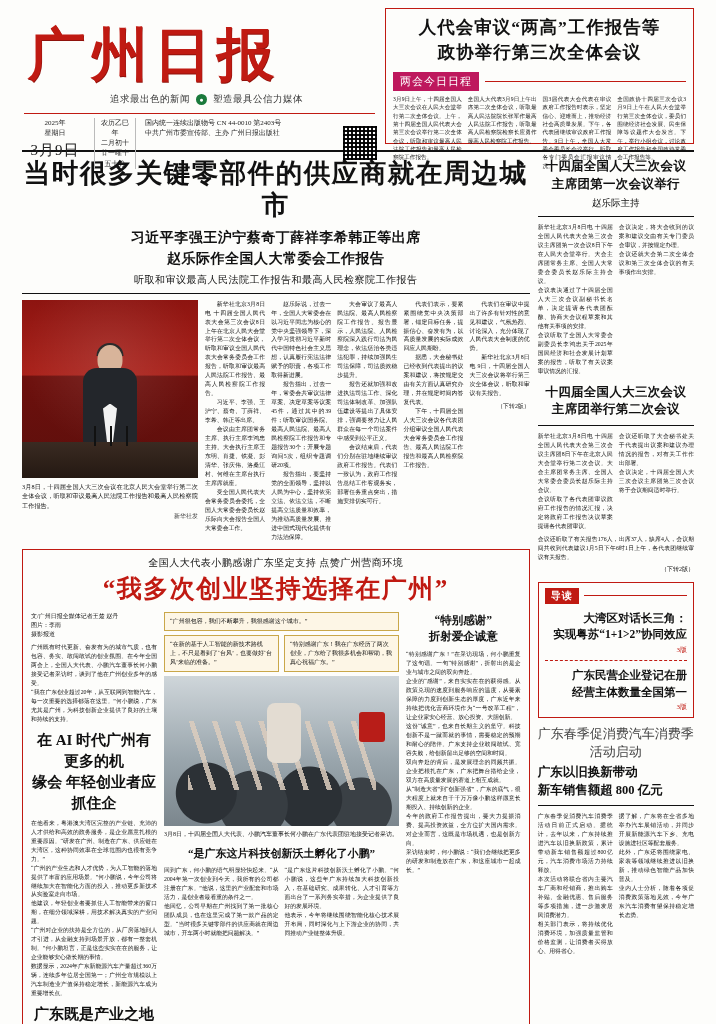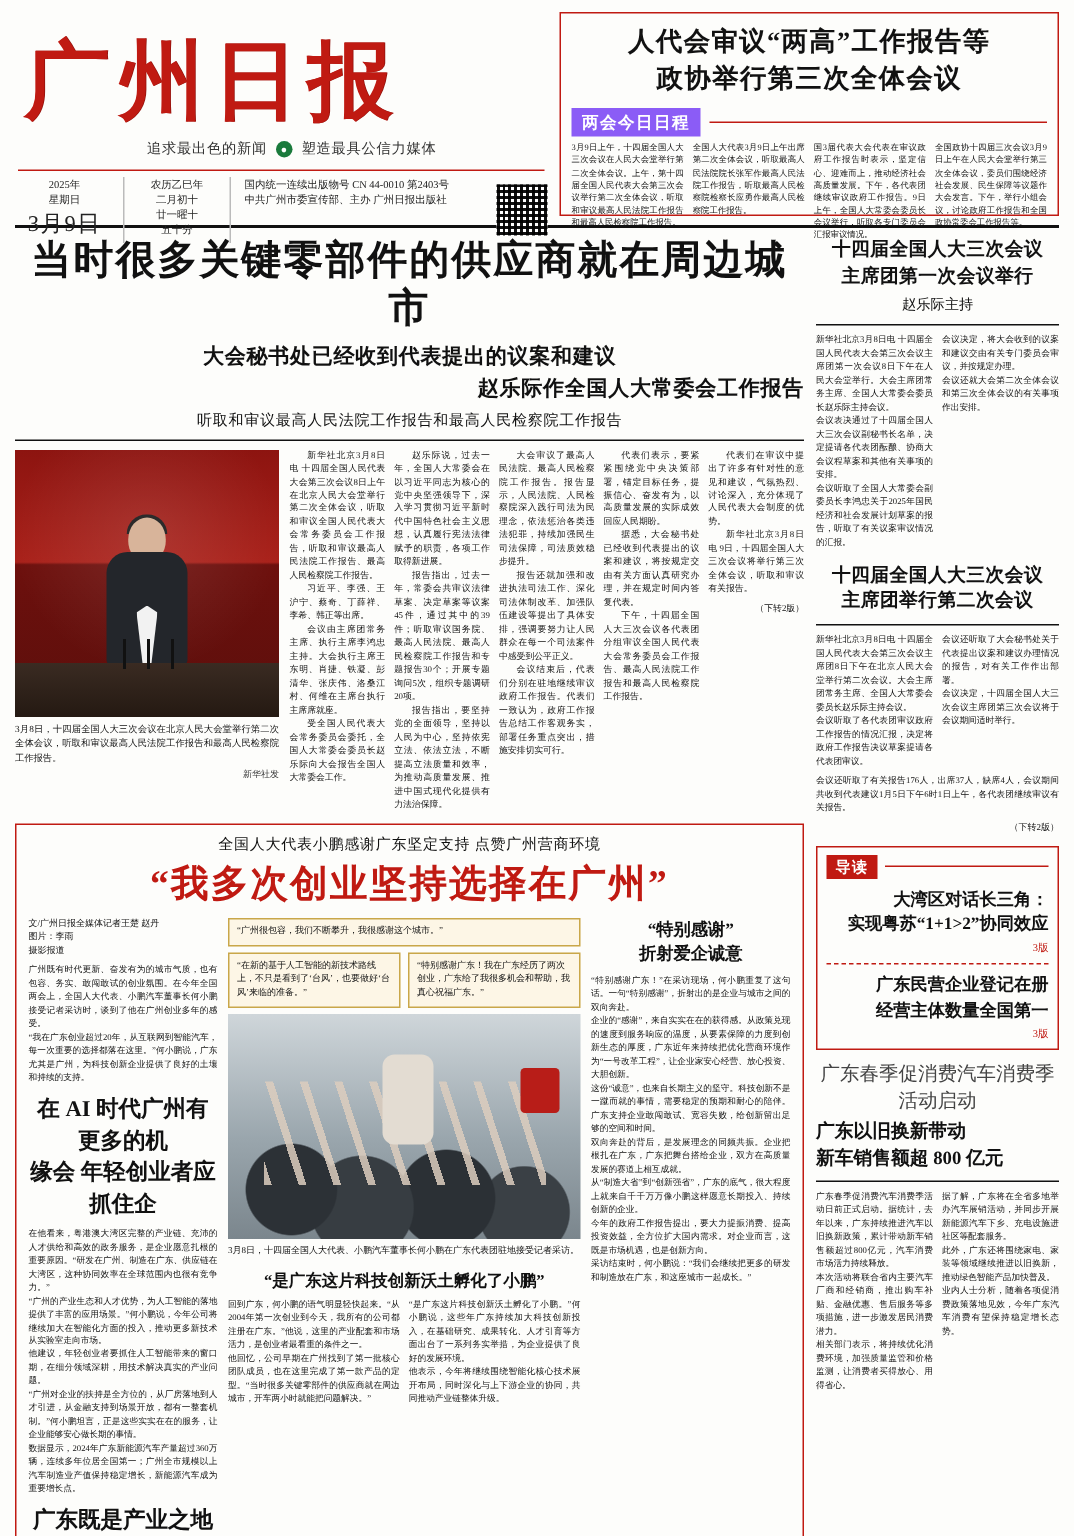--- a/index.html
+++ b/index.html
@@ -3,21 +3,21 @@
 <meta charset="utf-8">
 <style>
   * { box-sizing: border-box; margin: 0; padding: 0; }
   body {
     width: 716px; height: 1024px;
     background: #fdfdfb;
     font-family: "Liberation Serif", "DejaVu Serif", serif;
     color: #111;
     overflow: hidden;
   }
-  .page { width: 716px; height: 1024px; padding: 8px 10px; position: relative; }
+  .page { width: 716px; height: 1024px; padding: 8px 22px; position: relative; }
 
   
   .masthead { display: flex; gap: 8px; height: 136px; }
   .mast-left { width: 355px; position: relative; }
   .logo-cn {
     font-family: "Liberation Serif", serif;
     font-size: 57px; font-weight: 700; letter-spacing: 6px;
     color: #c01a12; line-height: 1.0; margin-top: 18px; margin-left: 6px;
     text-shadow: 0.5px 0.5px 0 #8f120c;
   }
@@ -26,47 +26,47 @@
     font-size: 9.5px; color: #333; margin-top: 10px; margin-left: 88px;
     letter-spacing: 0.5px;
   }
   .slogan-dot { width: 11px; height: 11px; border-radius: 50%; background: #1a7a3c; color:#fff;
     font-size: 7px; display:flex; align-items:center; justify-content:center; }
   .mast-rule { border-top: 1px solid #c01a12; margin: 7px 2px 0 2px; }
   .mast-info { display: flex; gap: 6px; margin-top: 4px; font-size: 7px; line-height: 1.45; color: #222; }
   .mi-date { width: 66px; text-align: center; }
   .mi-date .y { font-size: 7px; }
   .mi-date .d { font-size: 15px; font-weight: 400; letter-spacing: 1px; margin-top: 2px; }
-  .mi-lunar { width: 72px; text-align: center; border-left: 1px solid #bbb; border-right: 1px solid #bbb; padding: 0 3px; }
+  .mi-lunar { width: 42px; text-align: center; border-left: 1px solid #bbb; border-right: 1px solid #bbb; padding: 0 3px; }
   .mi-misc { flex: 1; padding-left: 3px; }
   .qr { width: 34px; height: 34px; background:
       repeating-linear-gradient(90deg,#111 0 2px,#fff 2px 4px),
       repeating-linear-gradient(0deg,#111 0 2px,transparent 2px 4px);
     background-blend-mode: multiply; align-self: center; }
 
   .mast-right { flex: 1; border: 1.2px solid #c01a12; padding: 6px 7px; }
   .mr-h1 { font-size: 17.5px; font-weight: 700; text-align: center; line-height: 1.45; letter-spacing: 1px; }
   .mr-badge-row { display: flex; align-items: center; gap: 6px; margin: 6px 0 4px; }
-  .mr-badge { background: #8b5cf6; color: #fff; font-size: 11px; font-weight: 700; padding: 2px 7px; letter-spacing: 1px; }
+  .mr-badge { background: #be185d; color: #fff; font-size: 11px; font-weight: 400; padding: 2px 7px; letter-spacing: 1px; }
   .mr-badge-line { flex: 1; border-top: 1px solid #c01a12; }
   .mr-cols { display: flex; gap: 6px; font-size: 5.6px; line-height: 1.5; text-align: justify; }
   .mr-cols > div { flex: 1; }
 
   
   .divider-thick { border-top: 2.5px solid #111; margin: 6px 0 0; }
   .content { display: flex; gap: 8px; margin-top: 6px; }
   .col-main { width: 526px; }
   .col-right { width: 162px; }
 
   .lead-title {
     font-size: 26.5px; font-weight: 700; text-align: center; letter-spacing: 1.5px;
     line-height: 1.2; color: #111;
   }
   .lead-sub1 { font-size: 14px; font-weight: 700; text-align: center; margin-top: 7px; letter-spacing: .5px; }
-  .lead-sub2 { font-size: 14px; font-weight: 700; text-align: right; margin-top: 3px; letter-spacing: .5px; }
+  .lead-sub2 { font-size: 14px; font-weight: 700; text-align: center; margin-top: 3px; letter-spacing: .5px; }
   .lead-sub3 { font-size: 10px; text-align: center; margin-top: 5px; letter-spacing: .5px; }
   .hline { border-top: 1px solid #111; margin: 6px 0; }
 
   .lead-body { display: flex; gap: 7px; margin-top: 4px; }
   .photo-box { width: 176px; }
   .photo {
     width: 176px; height: 178px;
     background: linear-gradient(180deg,#8d1410 0%,#a9211a 42%,#6d100d 43%,#5c0f0c 100%);
     position: relative; overflow: hidden;
   }
@@ -201,21 +201,21 @@
   </div>
 
   <div class="divider-thick"></div>
 
   <div class="content">
 
     <div class="col-main">
 
       <div>
         <div class="lead-title">当时很多关键零部件的供应商就在周边城市</div>
-        <div class="lead-sub1">大会秘书处已经收到代表提出的议案和建议</div>
+        <div class="lead-sub1">习近平李强王沪宁蔡奇丁薛祥李希韩正等出席</div>
         <div class="lead-sub2">赵乐际作全国人大常委会工作报告</div>
         <div class="lead-sub3">听取和审议最高人民法院工作报告和最高人民检察院工作报告</div>
         <div class="hline"></div>
 
         <div class="lead-body">
           <div class="photo-box">
             <div class="photo">
               <div class="backdrop"></div>
               <div class="hair"></div>
               <div class="head"></div>

